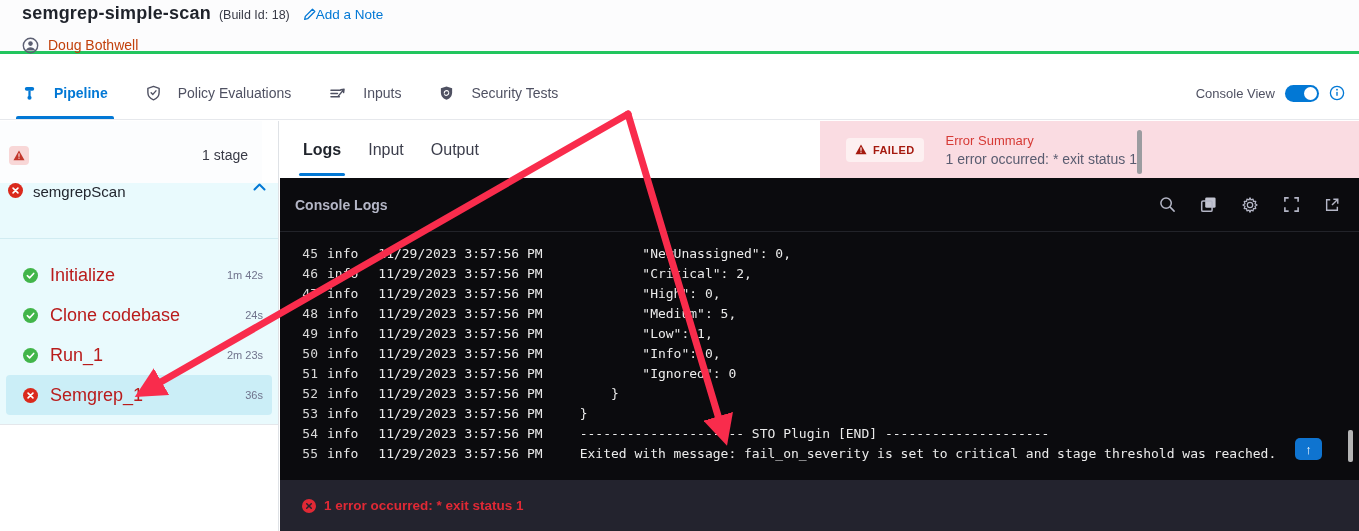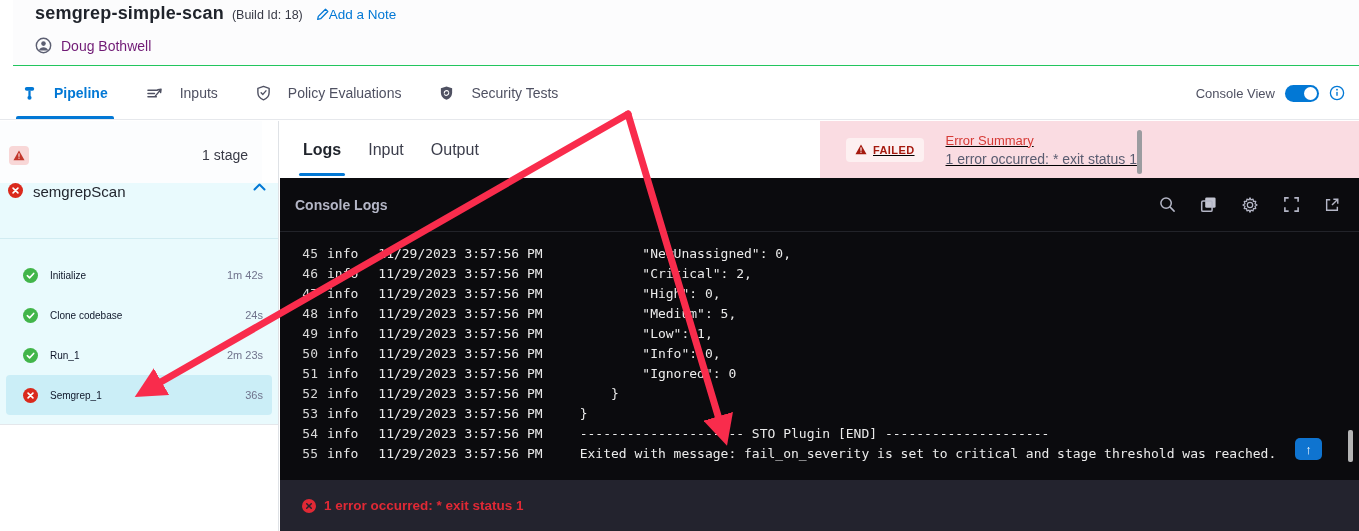--- a/index.html
+++ b/index.html
@@ -4,26 +4,26 @@
 <style>
   * { box-sizing: border-box; margin: 0; padding: 0; }
   html,body { width:1359px; height:531px; }
   body {
     font-family: "Liberation Sans", sans-serif;
     background:#ffffff; position:relative; overflow:hidden;
     -webkit-font-smoothing: antialiased;
   }
 
   
-  .header { position:absolute; top:0; left:13px; right:0; height:66px; background:#fcfcfd; border-bottom:1px solid #22c55e; }
+  .header { position:absolute; top:0; left:0; right:0; height:54px; background:#fcfcfd; border-bottom:3px solid #22c55e; }
   .title-row { position:absolute; left:22px; top:3px; display:flex; align-items:center; }
   .page-title { font-size:18px; font-weight:bold; color:#1f232b; letter-spacing:.2px; }
   .build-id { font-size:12.5px; color:#383a46; margin-left:8px; margin-top:2px; }
   .add-note { display:flex; align-items:center; margin-left:13px; margin-top:2px; color:#0278d5; font-size:13.5px; cursor:pointer; }
-  .author-row { position:absolute; left:22px; top:37px; display:flex; align-items:center; gap:9px; font-size:14px; color:#701a75; }
+  .author-row { position:absolute; left:22px; top:37px; display:flex; gap:9px; font-size:14px; color:#c2410c; }
 
   
   .tabbar { position:absolute; top:67px; left:0; right:0; height:53px; background:#fff; border-bottom:1px solid #e6e8ec; display:flex; align-items:stretch; padding-left:22px; }
   .tab { display:flex; align-items:center; gap:17px; margin-right:38px; font-size:14px; color:#4f5162; position:relative; cursor:pointer; }
   .tab[data-active="true"] { color:#0278d5; font-weight:bold; }
   .tab[data-active="true"]::after { content:""; position:absolute; left:-6px; right:-6px; bottom:0; height:3px; background:#0278d5; border-radius:2px 2px 0 0; }
   .tab svg { flex:0 0 auto; }
   .console-view { position:absolute; right:14px; top:0; height:52px; display:flex; align-items:center; gap:10px; font-size:13px; color:#4f5162; }
   .toggle { width:34px; height:17px; border-radius:9px; background:#0278d5; position:relative; cursor:pointer; }
   .toggle-knob { position:absolute; right:2px; top:2px; width:13px; height:13px; background:#fff; border-radius:50%; }
@@ -32,34 +32,34 @@
   .sidebar { position:absolute; top:121px; left:0; width:279px; bottom:0; background:#ffffff; border-right:1px solid #dfe2e6; }
   .stage-header { position:absolute; top:0; left:0; right:16px; height:69px; background:#fcfdfe; border-bottom:1px solid #e8eaee; display:flex; align-items:center; justify-content:space-between; padding:0 14px 0 9px; }
   .warn-chip { width:20px; height:19px; background:#f8d7d7; border-radius:4px; display:flex; align-items:center; justify-content:center; }
   .stage-count { font-size:14px; color:#383a46; }
   .stage-section { position:absolute; top:62px; left:0; right:0; height:242px; background:#e9fafd; border-bottom:1px solid #e4e7eb; }
   .stage-row { height:56px; display:flex; align-items:flex-start; padding:0 12px 0 8px; border-bottom:1px solid rgba(40,140,165,0.12); cursor:pointer; }
   .stage-name { flex:1; margin-left:10px; font-size:15px; font-weight:500; color:#22262e; }
   .steps { padding-top:16px; }
   .step { height:40px; margin:0 6px; border-radius:4px; display:flex; align-items:center; padding:0 9px 0 17px; cursor:pointer; }
   .step[data-selected="true"] { background:#cbeef7; }
-  .step-name { flex:1; margin-left:12px; font-size:10px; color:#0f172a; }
+  .step-name { flex:1; margin-left:12px; font-size:18px; color:#b91c1c; }
   .step-duration { font-size:11px; color:#70738c; }
   .step [data-name="step-fail-icon"] { display:none; }
   .step[data-status="failed"] [data-name="step-fail-icon"] { display:inline-flex; }
 
   
   .main { position:absolute; left:280px; top:121px; right:0; bottom:0; }
   .subheader { position:absolute; top:0; left:0; right:0; height:57px; background:#fff; }
   .log-tabs { position:absolute; left:21px; top:0; height:57px; display:flex; gap:23px; align-items:stretch; }
   .log-tab { display:flex; align-items:center; font-size:16px; color:#3c3e4c; position:relative; padding:0 2px; cursor:pointer; }
   .log-tab[data-active="true"] { font-weight:bold; color:#1f232b; }
   .log-tab[data-active="true"]::after { content:""; position:absolute; left:-2px; right:-2px; bottom:2px; height:3px; background:#0278d5; border-radius:2px; }
 
-  .error-summary { position:absolute; left:540px; right:0; top:0; height:57px; background:#fadce2; display:flex; align-items:center;text-decoration:underline; }
+  .error-summary { position:absolute; left:540px; right:0; top:0; height:57px; background:#fadce2; display:flex; align-items:center; }
   .failed-chip { margin-left:26px; background:#fdf0f1; border-radius:4px; padding:6px 9px; display:flex; align-items:center; gap:6px; font-size:11px; font-weight:bold; color:#a51a0f; letter-spacing:.4px; }
   .es-text { margin-left:22px; }
   .es-title { font-size:13px; color:#d63a35; margin-bottom:3px; }
   .es-msg { font-size:14px; color:#595c70; }
   .es-scrollbar { position:absolute; left:317px; top:9px; width:5px; height:44px; background:#9b9ca0; border-radius:3px; cursor:pointer; }
 
   
   .console { position:absolute; top:57px; left:0; right:0; height:302px; background:#0b0b0e; overflow:hidden; }
   .console-header { height:54px; display:flex; align-items:center; padding:0 19px 0 15px; border-bottom:1px solid #222329; }
   .console-title { font-size:14px; font-weight:bold; color:#b4b6c6; }
@@ -107,33 +107,33 @@
 
 <div class="tabbar" data-name="main-tabbar">
   <div class="tab" data-name="tab-pipeline" data-active="true">
     <svg data-name="pipeline-icon" width="15" height="16" viewBox="0 0 16 16">
         <rect x="3" y="1.5" width="10" height="4" rx="2" fill="#0278d5"></rect>
         <rect x="6.8" y="5.5" width="2.4" height="6" fill="#0278d5"></rect>
         <circle cx="8" cy="13" r="2.2" fill="#0278d5"></circle>
       </svg>
     <span data-name="tab-pipeline-label">Pipeline</span>
   </div>
+  <div class="tab" data-name="tab-policy-evaluations" data-active="false">
+    <svg data-name="policy-shield-icon" width="15" height="16" viewBox="0 0 16 17">
+        <path d="M8 1.5 L14 3.5 V8 C14 12 11.5 14.5 8 15.8 C4.5 14.5 2 12 2 8 V3.5 Z" fill="none" stroke="#4f5162" stroke-width="1.5" stroke-linejoin="round"></path>
+        <path d="M5.5 8.2 L7.3 10 L10.6 6.2" fill="none" stroke="#4f5162" stroke-width="1.5" stroke-linecap="round" stroke-linejoin="round"></path>
+      </svg>
+    <span data-name="tab-policy-evaluations-label">Policy Evaluations</span>
+  </div>
   <div class="tab" data-name="tab-inputs" data-active="false">
     <svg data-name="inputs-icon" width="17" height="15" viewBox="0 0 18 16">
         <path d="M2 4.5 H12 M2 8 H9 M2 11.5 H11" stroke="#4f5162" stroke-width="1.5" stroke-linecap="round"></path>
         <path d="M10 10.5 L16 3.5 M16 3.5 L12.5 4 M16 3.5 L15.5 7" stroke="#4f5162" stroke-width="1.5" stroke-linecap="round" fill="none"></path>
       </svg>
     <span data-name="tab-inputs-label">Inputs</span>
-  </div>
-  <div class="tab" data-name="tab-policy-evaluations" data-active="false">
-    <svg data-name="policy-shield-icon" width="15" height="16" viewBox="0 0 16 17">
-        <path d="M8 1.5 L14 3.5 V8 C14 12 11.5 14.5 8 15.8 C4.5 14.5 2 12 2 8 V3.5 Z" fill="none" stroke="#4f5162" stroke-width="1.5" stroke-linejoin="round"></path>
-        <path d="M5.5 8.2 L7.3 10 L10.6 6.2" fill="none" stroke="#4f5162" stroke-width="1.5" stroke-linecap="round" stroke-linejoin="round"></path>
-      </svg>
-    <span data-name="tab-policy-evaluations-label">Policy Evaluations</span>
   </div>
   <div class="tab" data-name="tab-security-tests" data-active="false">
     <svg data-name="security-shield-icon" width="15" height="16" viewBox="0 0 16 17">
         <path d="M8 1.5 L14 3.5 V8 C14 12 11.5 14.5 8 15.8 C4.5 14.5 2 12 2 8 V3.5 Z" fill="#4f5162"></path>
         <path d="M5.6 8.6 A2.6 2.6 0 0 1 10 6.7 M10.4 8 A2.6 2.6 0 0 1 6 10.2" fill="none" stroke="#fff" stroke-width="1.2" stroke-linecap="round"></path>
       </svg>
     <span data-name="tab-security-tests-label">Security Tests</span>
   </div>
   <div class="console-view" data-name="console-view-control">
     <span data-name="console-view-label">Console View</span>

